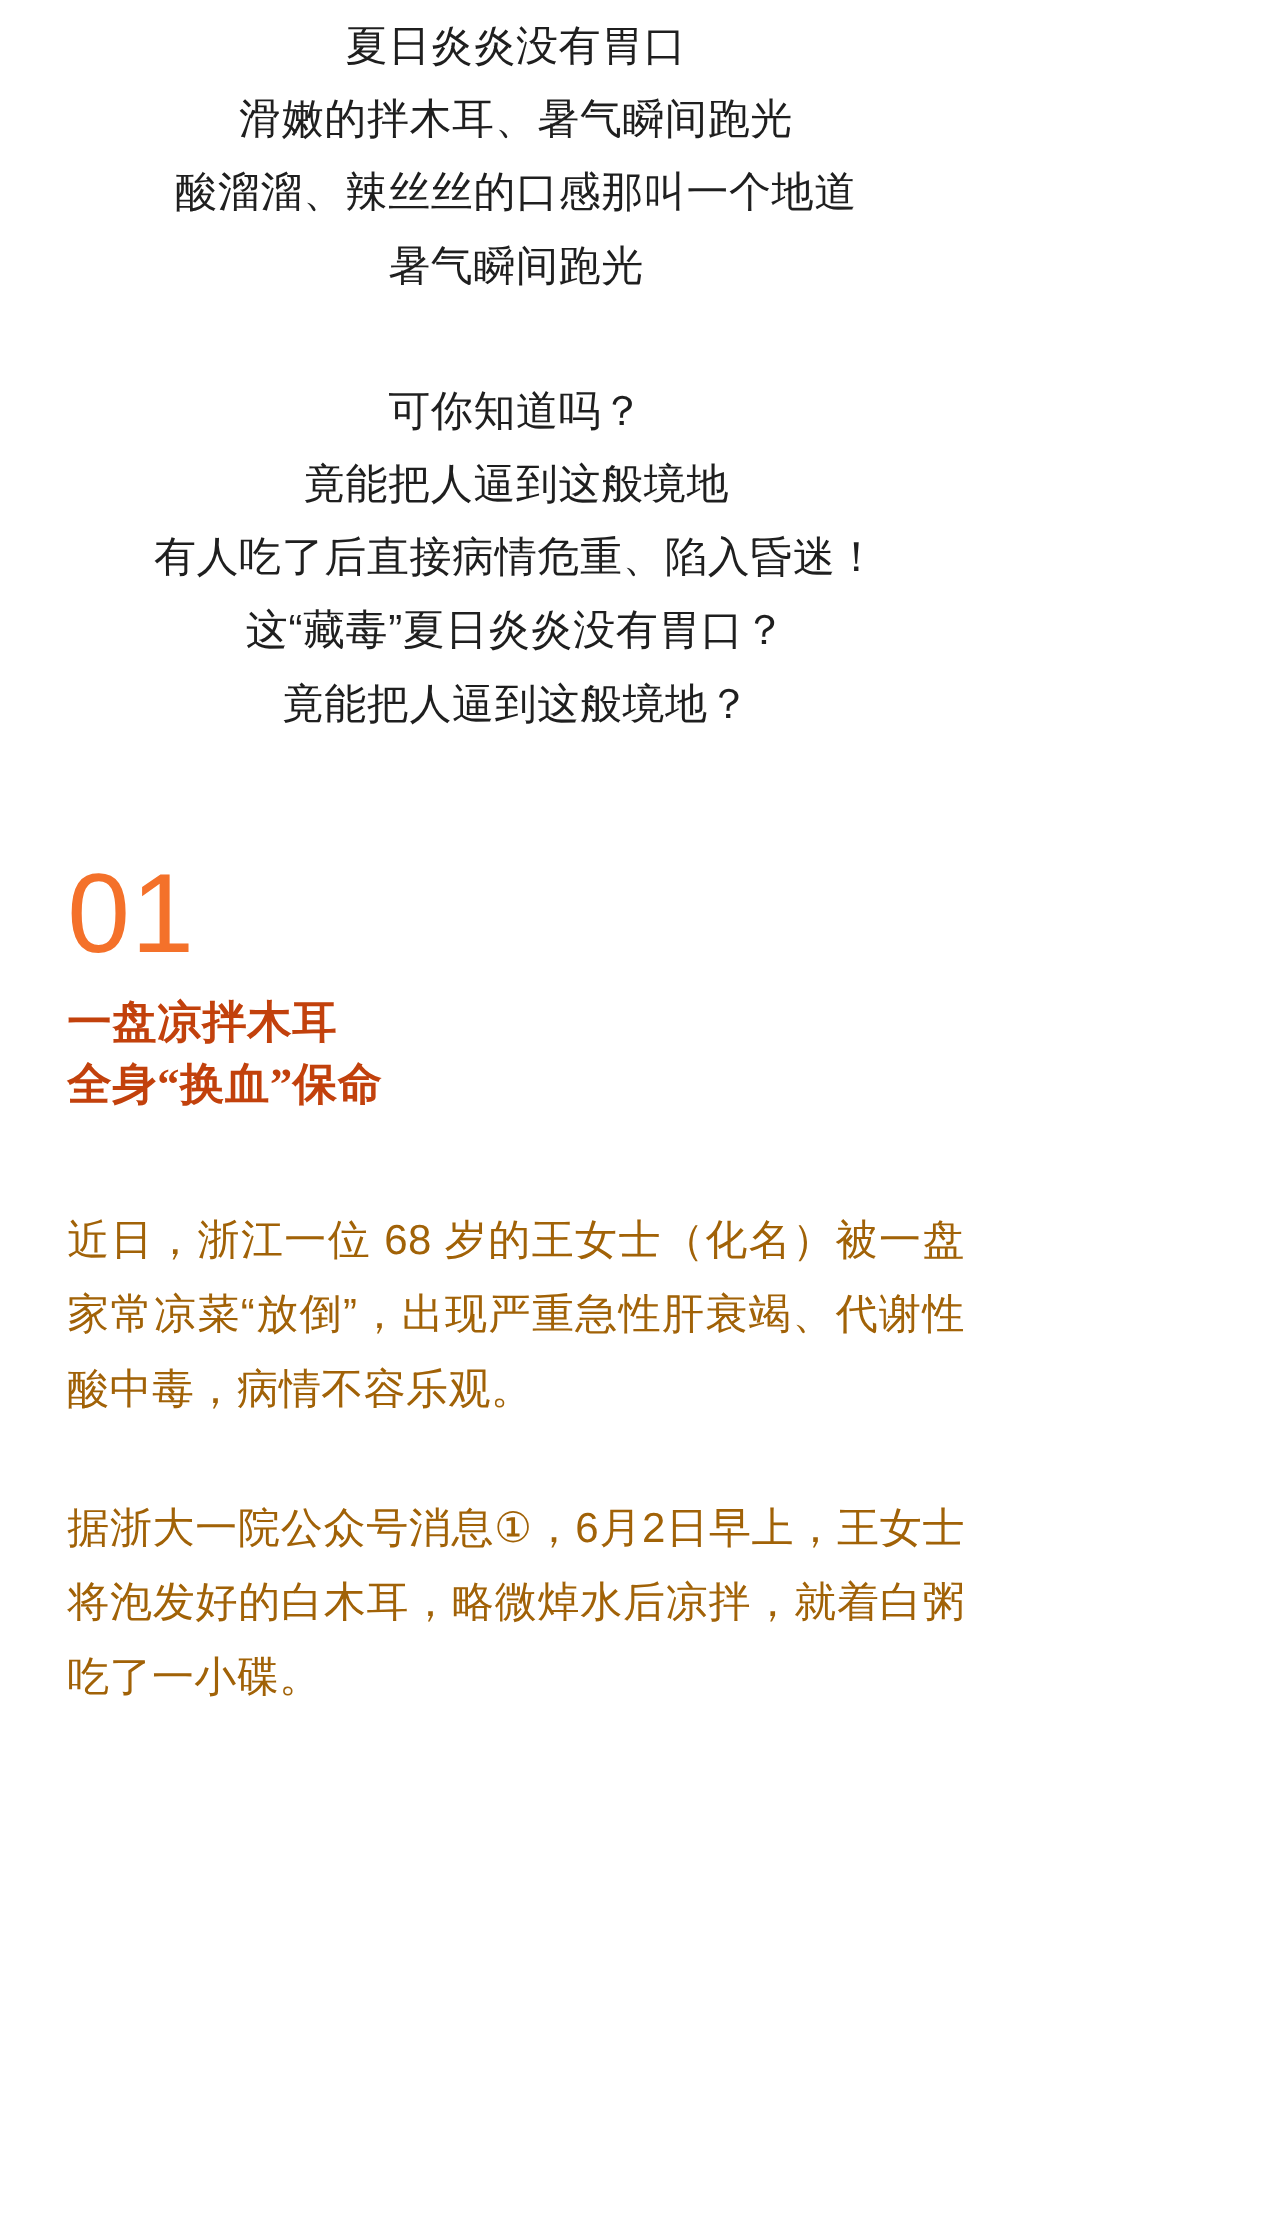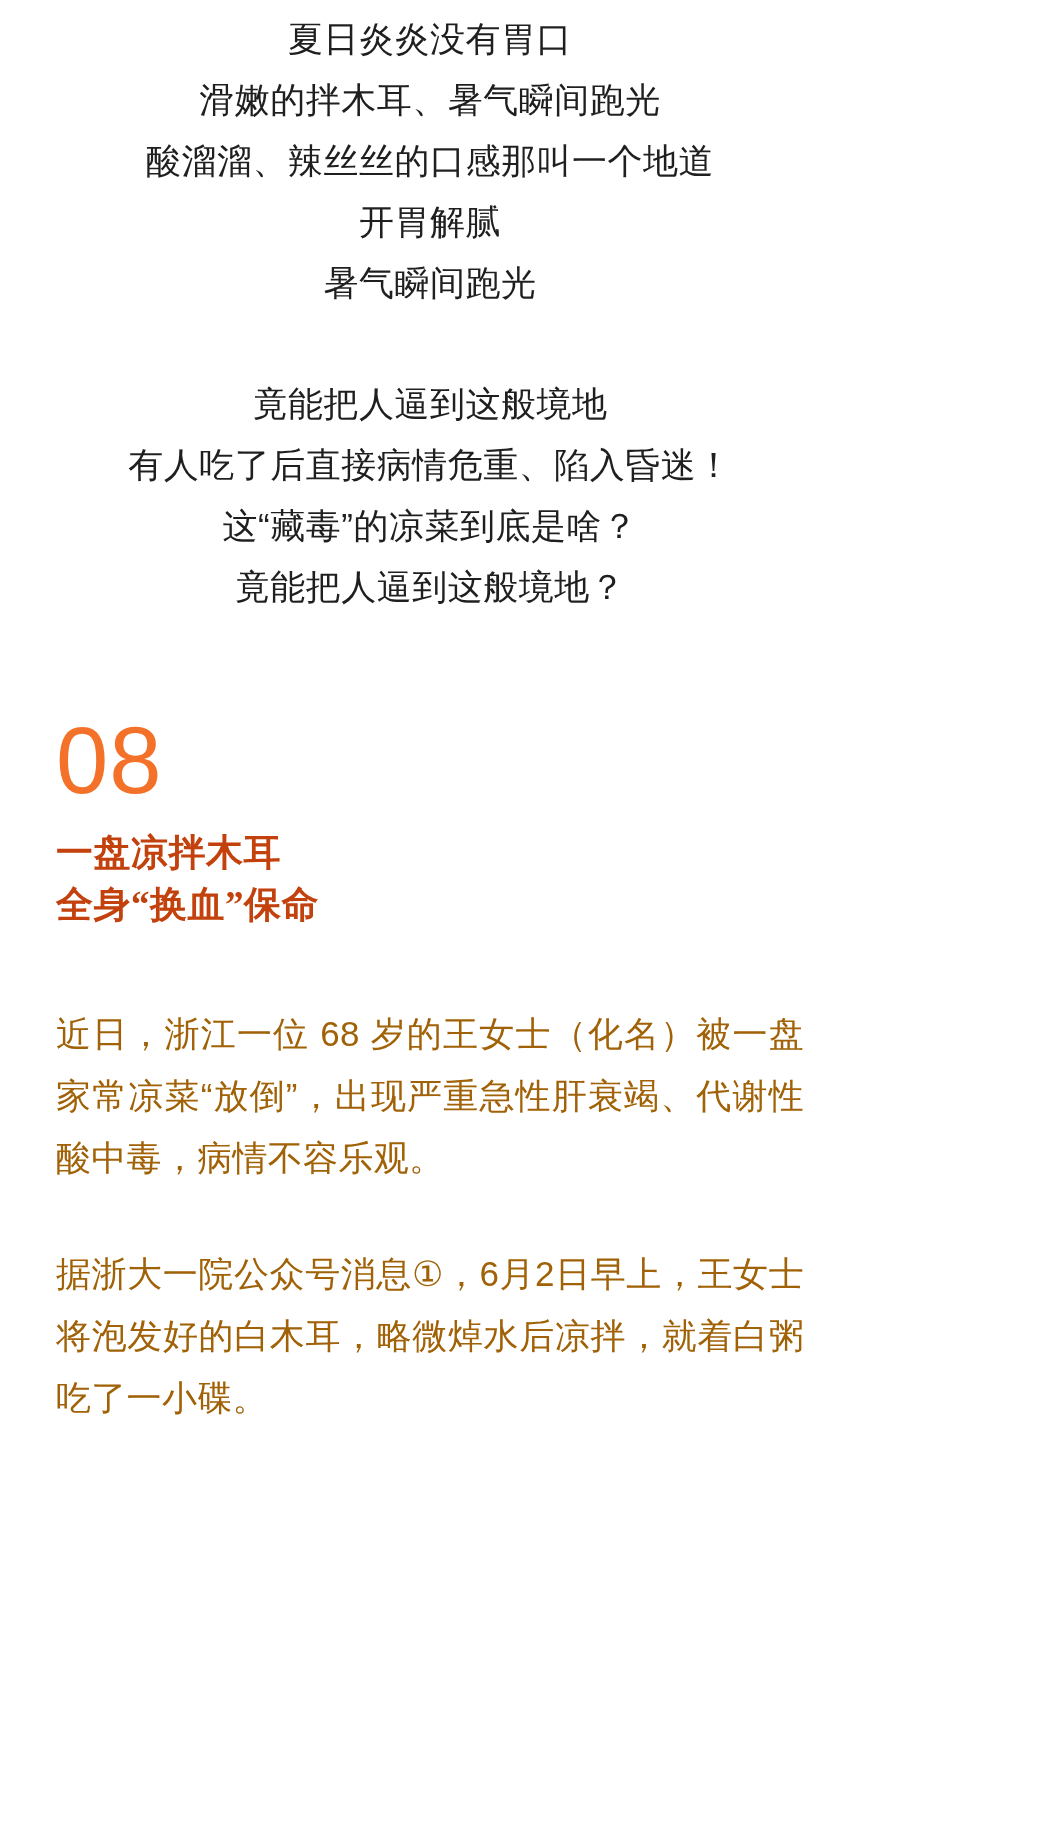--- a/index.html
+++ b/index.html
@@ -82,33 +82,33 @@
 </style>
 </head>
 <body>
 
 <div class="page">
 
   <section class="intro">
     <p>夏日炎炎没有胃口</p>
     <p>滑嫩的拌木耳、暑气瞬间跑光</p>
     <p>酸溜溜、辣丝丝的口感那叫一个地道</p>
-    <p>开胃解腻</p>
     <p>暑气瞬间跑光</p>
 
     <div class="stanza-gap"></div>
 
+    <p>可你知道吗？</p>
     <p>竟能把人逼到这般境地</p>
     <p>有人吃了后直接病情危重、陷入昏迷！</p>
-    <p>这“藏毒”的凉菜到底是啥？</p>
+    <p>这“藏毒”夏日炎炎没有胃口？</p>
     <p>竟能把人逼到这般境地？</p>
   </section>
 
   <section class="section-block">
-    <div class="section-number">08</div>
+    <div class="section-number">01</div>
     <div class="section-title">
       <div class="line">一盘凉拌木耳</div>
       <div class="line">全身“换血”保命</div>
     </div>
   </section>
 
   <section class="body-copy">
     <p>近日，浙江一位 68 岁的王女士（化名）被一盘家常凉菜“放倒”，出现严重急性肝衰竭、代谢性酸中毒，病情不容乐观。</p>
     <p>据浙大一院公众号消息①，6月2日早上，王女士将泡发好的白木耳，略微焯水后凉拌，就着白粥吃了一小碟。</p>
   </section>

